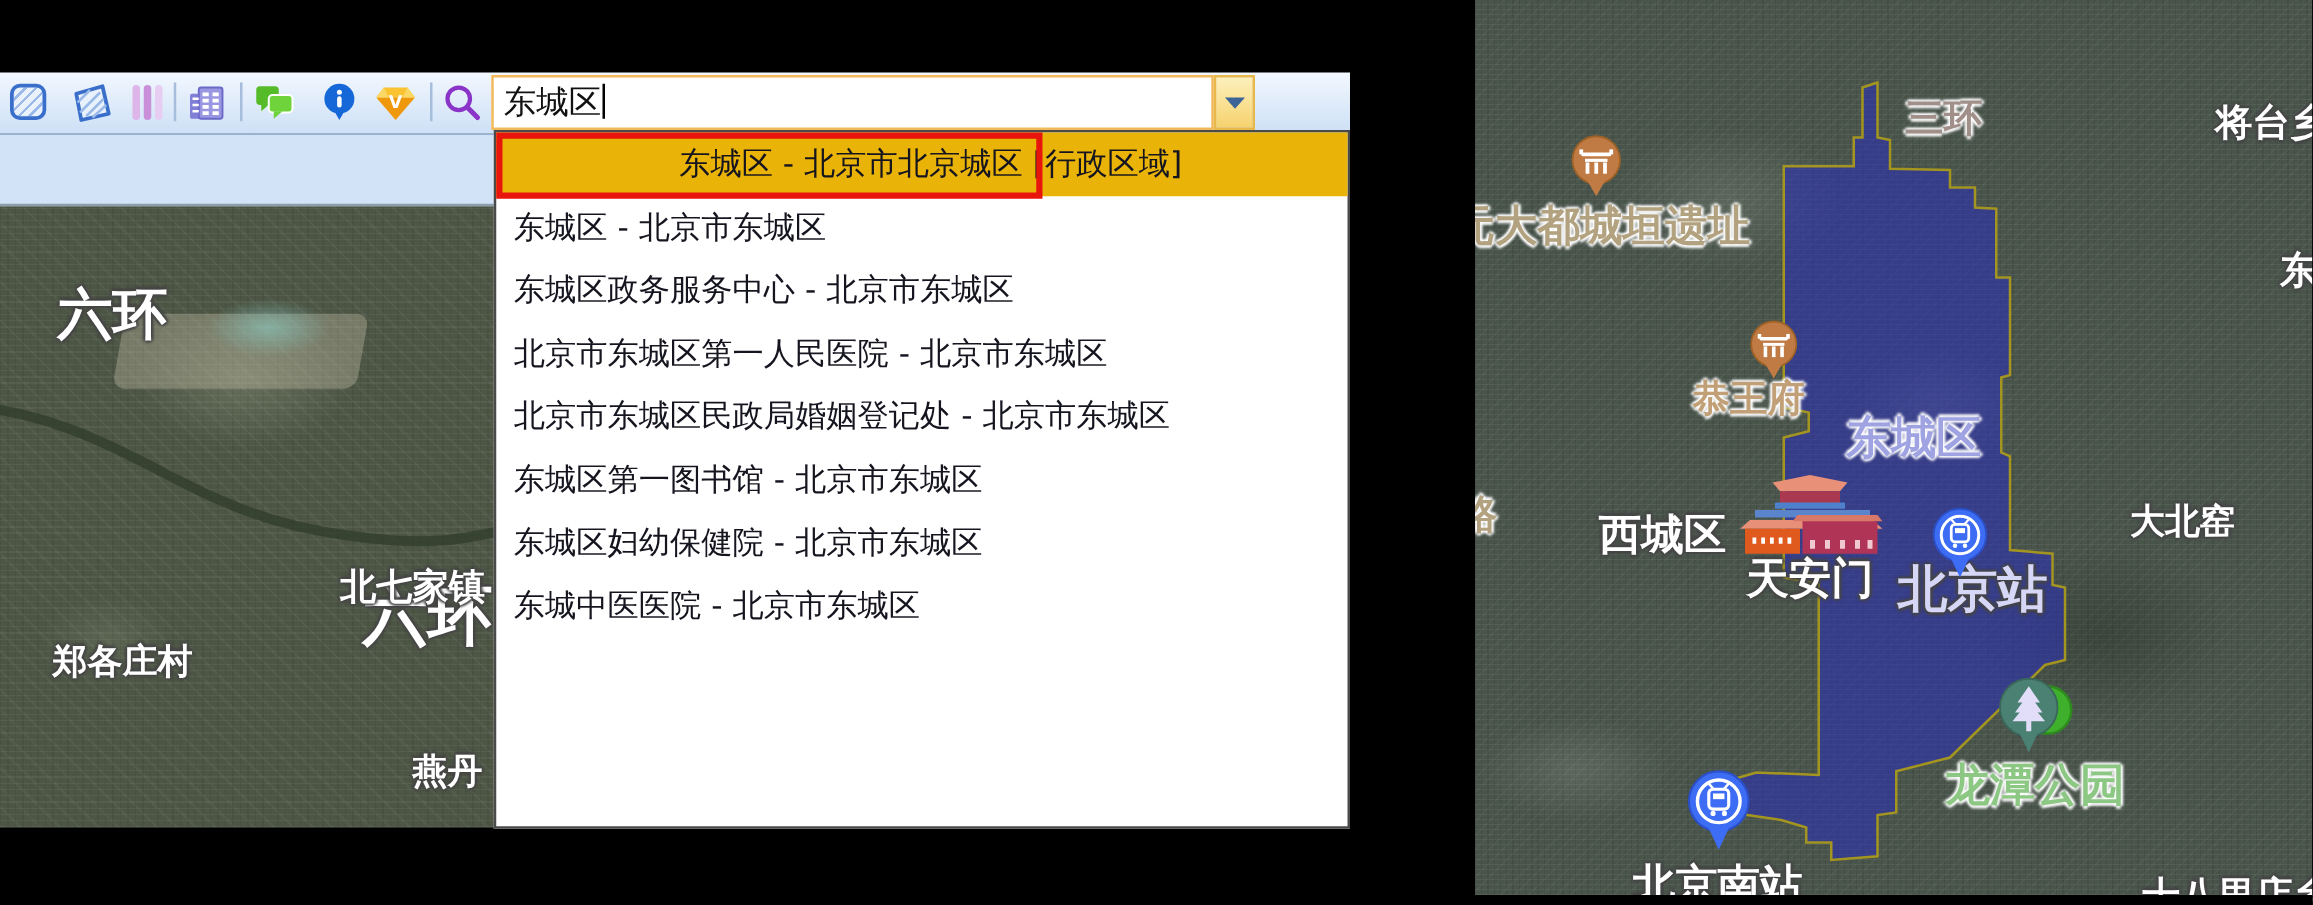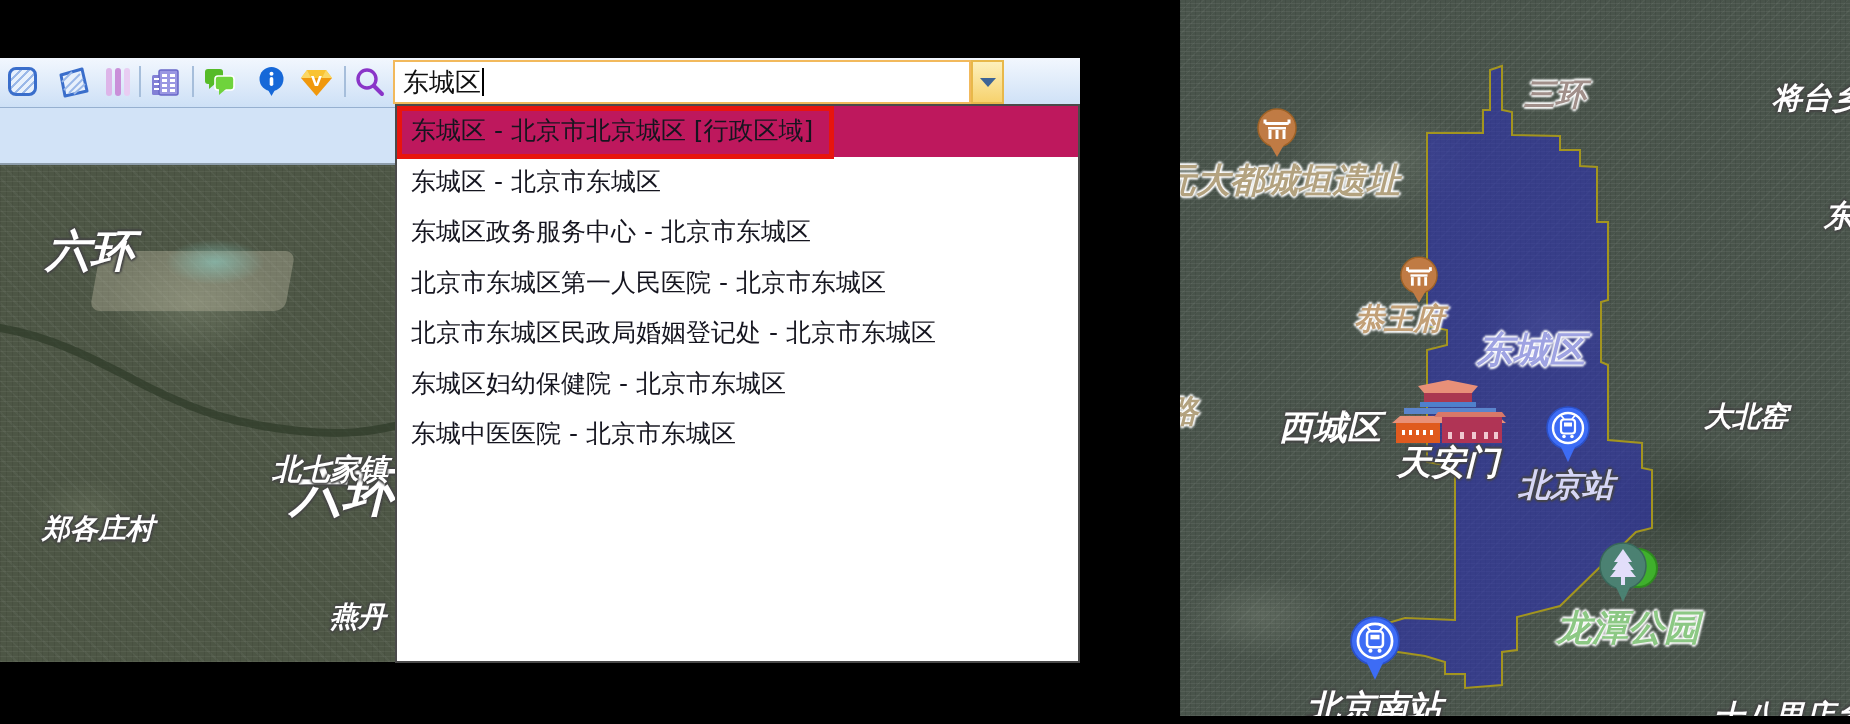--- a/index.html
+++ b/index.html
@@ -41,27 +41,27 @@
   #dropdown-button{left:971px;top:60px;width:33px;height:44px;box-sizing:border-box;
     background:linear-gradient(#fdf0bc,#f6d26e);border:2px solid #e8b84a;z-index:6;
     display:flex;align-items:center;justify-content:center;cursor:pointer;}
   .tri-down{width:0;height:0;border-left:8px solid transparent;border-right:8px solid transparent;
     border-top:9px solid #3d6496;}
   
   #dropdown{left:395px;top:104px;width:685px;height:559px;background:#fff;
     border:2px solid #4a4a4a;box-sizing:border-box;z-index:6;}
   .drow{height:50.5px;line-height:50.5px;font-size:25px;color:#15151f;padding-left:14px;
     white-space:nowrap;overflow:hidden;}
-  .drow.hl{background:#be185d;}
+  .drow.hl{background:#eab308;text-align:center;}
   #redbox{left:0px;top:0px;width:437px;height:53px;border:5px solid #e8150d;
     box-sizing:border-box;z-index:7;}
   
   #left-map{left:0;top:163px;width:1080px;height:499px;z-index:1;overflow:hidden;}
   #right-map{left:1180px;top:0;width:670px;height:724px;z-index:1;overflow:hidden;}
-  .map-label{position:absolute;font-weight:bold;white-space:nowrap;z-index:2;font-style:italic;}
+  .map-label{position:absolute;font-weight:bold;white-space:nowrap;z-index:2;}
   .halo-dark{color:#fff;text-shadow:-2px 0 2px rgba(70,70,70,.95),2px 0 2px rgba(70,70,70,.95),
     0 -2px 2px rgba(70,70,70,.95),0 2px 2px rgba(70,70,70,.95);}
   .halo-white{text-shadow:-2px 0 2px rgba(255,255,255,.95),2px 0 2px rgba(255,255,255,.95),
     0 -2px 2px rgba(255,255,255,.95),0 2px 2px rgba(255,255,255,.95);}
   .c-tan{color:#c2a077}.c-khaki{color:#b3a27f}.c-rose{color:#a18f8a}.c-peri{color:#9fa3e2}
   .c-lav{color:#d6d6f6}.c-green{color:#8cc884}
   .marker{position:absolute;z-index:3;}
   #rm-bottom-bar{left:0;top:716px;width:670px;height:8px;background:#000;z-index:4;}
 </style>
 </head>
@@ -163,20 +163,21 @@
   </div>
 
   <div id="paleband" class="abs"></div>
 
   <div id="dropdown" class="abs">
     <div class="drow hl">东城区 - 北京市北京城区 [行政区域]</div>
     <div class="drow">东城区 - 北京市东城区</div>
     <div class="drow">东城区政务服务中心 - 北京市东城区</div>
     <div class="drow">北京市东城区第一人民医院 - 北京市东城区</div>
     <div class="drow">北京市东城区民政局婚姻登记处 - 北京市东城区</div>
+    <div class="drow">东城区第一图书馆 - 北京市东城区</div>
     <div class="drow">东城区妇幼保健院 - 北京市东城区</div>
     <div class="drow">东城中医医院 - 北京市东城区</div>
     <div id="redbox" class="abs"></div>
   </div>
 
   <div id="right-map" class="abs sat-city">
 
     <svg class="abs" style="left:0;top:0;z-index:1;" width="670" height="724" viewBox="0 0 670 724">
       <path d="M247,133 L303,133 303,110 310,110 310,70 322,66 322,110 332,112 332,135 380,136 380,150
                400,150 400,166 417,167 417,222 428,222 428,300 421,302 421,362 428,365 428,440 462,443
@@ -186,21 +187,21 @@
     </svg>
 
     <div class="map-label halo-white c-rose" style="left:344px;top:74px;font-size:31px;">三环</div>
     <div class="map-label halo-dark" style="left:592px;top:78px;font-size:30px;">将台乡</div>
     <div class="map-label halo-white c-khaki" style="left:-18px;top:158px;font-size:34px;">元大都城垣遗址</div>
     <div class="map-label halo-white c-tan" style="left:174px;top:299px;font-size:30px;">恭王府</div>
     <div class="map-label halo-white c-peri" style="left:297px;top:326px;font-size:36px;">东城区</div>
     <div class="map-label halo-dark" style="left:99px;top:405px;font-size:34px;">西城区</div>
     <div class="map-label halo-dark" style="left:524px;top:398px;font-size:28px;">大北窑</div>
     <div class="map-label halo-dark" style="left:217px;top:440px;font-size:34px;">天安门</div>
-    <div class="map-label halo-dark c-lav" style="left:338px;top:464px;font-size:32px;">北京站</div>
+    <div class="map-label halo-dark c-lav" style="left:338px;top:444px;font-size:40px;">北京站</div>
     <div class="map-label halo-white c-green" style="left:376px;top:604px;font-size:36px;">龙潭公园</div>
     <div class="map-label halo-dark" style="left:126px;top:685px;font-size:34px;">北京南站</div>
     <div class="map-label halo-dark" style="left:534px;top:696px;font-size:30px;">十八里店乡</div>
     <div class="map-label halo-dark" style="left:644px;top:196px;font-size:30px;">东</div>
     <div class="map-label halo-white c-khaki" style="left:-14px;top:390px;font-size:32px;">路</div>
 
     <svg class="marker" style="left:77px;top:108px;" width="40" height="50" viewBox="0 0 40 50">
       <circle cx="20" cy="20" r="19" fill="#c07b44" stroke="#9e6226" stroke-width="1.5"></circle>
       <polygon points="12,35 28,35 20,49" fill="#c07b44"></polygon>
       <g fill="#fff">

